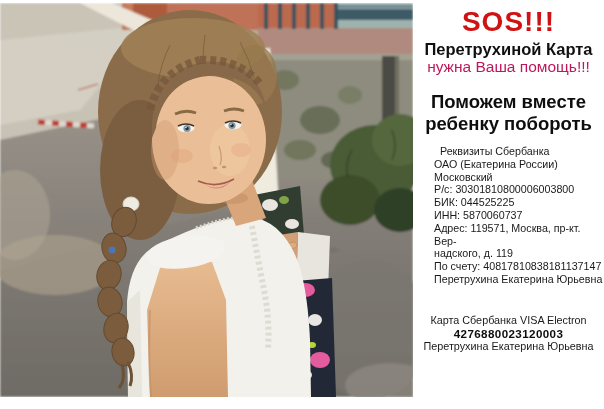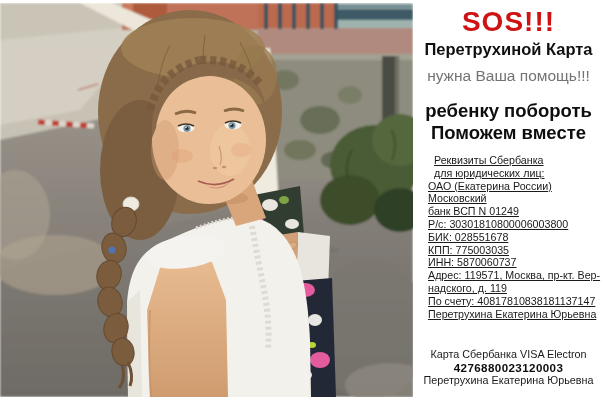--- a/index.html
+++ b/index.html
@@ -8,23 +8,23 @@
     font-family:"Liberation Sans",sans-serif;
   }
   .photo{position:absolute;left:0;top:0;width:413px;height:409px;}
   .photo svg{display:block;}
   .panel{
     position:absolute;left:413px;top:0;width:191px;height:402px;background:#ffffff;
     text-align:center;color:#141414;
   }
   .sos{margin-top:8px;font-size:28px;line-height:28px;font-weight:bold;color:#cf1212;letter-spacing:1px;}
   .name{margin-top:4px;font-size:16.5px;line-height:18px;font-weight:bold;color:#101010;}
-  .help{margin-top:9px;font-size:15.5px;line-height:17px;color:#737373;}
+  .help{margin-top:0;font-size:15.5px;line-height:17px;color:#be185d;}
   .headline{margin-top:16px;font-weight:bold;font-size:18.5px;line-height:21.5px;color:#0e0e0e;}
-  .reqs{margin-top:11px;text-align:left;padding-left:15px;font-size:10.7px;line-height:12.8px;color:#1a1a1a;text-decoration:underline;}
+  .reqs{margin-top:11px;text-align:left;padding-left:21px;font-size:10.7px;line-height:12.8px;color:#1a1a1a;}
   .reqs .indent{padding-left:6px;}
   .cardblk{margin-top:28px;font-size:10.8px;line-height:13px;color:#1a1a1a;}
   .cardnum{font-weight:bold;font-size:11.6px;letter-spacing:.4px;color:#0d0d0d;}
 </style>
 </head>
 <body>
 
 <div class="canvas">
 
   <div class="photo">
@@ -235,32 +235,29 @@
     <rect x="0" y="397" width="413" height="12" fill="#ffffff"></rect>
   </svg>
   </div>
 
   <div class="panel">
     <div class="sos">SOS!!!</div>
     <div class="name">Перетрухиной Карта</div>
     <div class="help">нужна Ваша помощь!!!</div>
 
     <div class="headline">
+      <div>Поможем вместе</div>
       <div>ребенку побороть</div>
-      <div>Поможем вместе</div>
     </div>
 
     <div class="reqs">
       <div class="indent">Реквизиты Сбербанка</div>
-      <div class="indent">для юридических лиц:</div>
       <div>ОАО (Екатерина России) Московский</div>
-      <div>банк ВСП N 01249</div>
       <div>Р/с: 30301810800006003800</div>
-      <div>БИК: 028551678</div>
-      <div>КПП: 775003035</div>
+      <div>БИК: 044525225</div>
       <div>ИНН: 5870060737</div>
       <div>Адрес: 119571, Москва, пр-кт. Вер-</div>
       <div>надского, д. 119</div>
       <div>По счету: 40817810838181137147</div>
       <div>Перетрухина Екатерина Юрьевна</div>
     </div>
 
     <div class="cardblk">
       <div>Карта Сбербанка VISA Electron</div>
       <div class="cardnum">4276880023120003</div>

